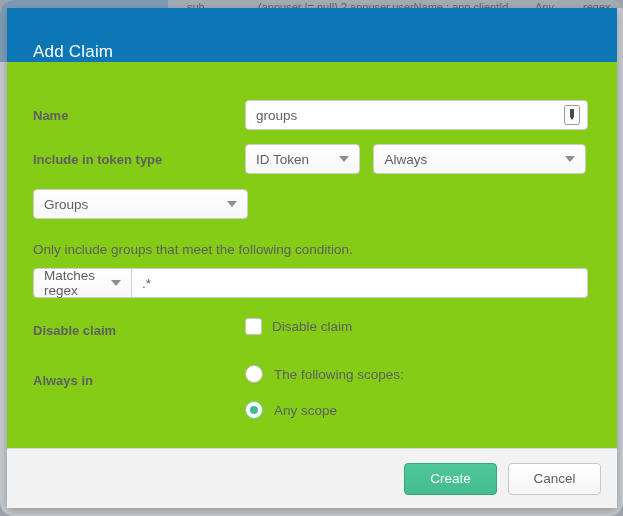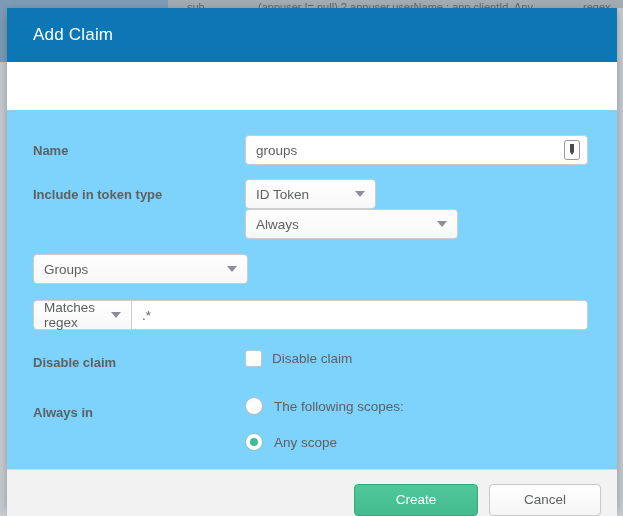--- a/index.html
+++ b/index.html
@@ -2,50 +2,51 @@
 <html><head>
 <meta charset="utf-8">
 <style>
   * { margin:0; padding:0; box-sizing:border-box; }
   html,body { background:#9aa3aa; }
   .stage {
     position:relative; width:623px; height:516px; overflow:hidden;
     background:#c9cdd1;
     font-family:"Liberation Sans", sans-serif;
     color:#5e6061;
+    border-radius:14px;
   }
   
   .bg-top-strip {
     position:absolute; top:0; left:0; width:623px; height:8px;
     background:#a4adb4; overflow:hidden;
   }
   .bg-top-strip span {
     position:absolute; top:1px; font-size:11px; line-height:12px;
     color:#5d6871; white-space:nowrap;
   }
   .bg-cell-sub { left:187px; }
   .bg-cell-expr { left:258px;text-align:center; }
-  .bg-cell-any { left:514px; }
+  .bg-cell-any { left:535px; }
   .bg-cell-access { left:583px; }
   .bg-left-block { position:absolute; top:0; left:0; width:168px; height:8px; background:#7e9cb7; }
   .bg-left-col { position:absolute; top:0; left:0; width:7px; height:62px; background:#7e9cb7; }
 
   
   .modal {
     position:absolute; left:7px; top:8px; width:610px; height:500px;
     background:#ffffff; box-shadow:0 3px 10px rgba(40,50,60,.35);
     display:flex; flex-direction:column;
   }
   .modal-header {
     height:54px; background:#0d76b4; flex-shrink:0;
-    display:flex; align-items:center; padding-left:26px;
+    display:flex; align-items:flex-end; padding-left:26px;
   }
   .modal-title { color:#ffffff; font-size:17px; font-weight:400; letter-spacing:.2px; }
 
-  .modal-body { flex:1; padding:25px 29px 0 26px; background:#7dd3fc;margin-top:48px; }
+  .modal-body { flex:1; padding:38px 29px 0 26px; background:#84cc16; }
 
   .frow { display:flex; align-items:flex-start; }
   .flabel {
     width:212px; flex-shrink:0; padding-top:8px;
     font-size:13px; font-weight:bold; color:#5e6061;
   }
   .fcontent { flex:1; min-width:0; }
 
   .help-icon {
     display:inline-block; width:15px; height:15px; margin-left:7px;
@@ -66,21 +67,21 @@
     height:30px; border:1px solid #cdcdcd; border-radius:4px;
     background:linear-gradient(#fefefe,#f8f8f8);
     display:inline-flex; align-items:center; justify-content:space-between;
     font-size:13.5px; color:#5e6061; padding:0 10px; cursor:pointer;
     vertical-align:top;
   }
   .caret {
     width:0; height:0; border-left:5px solid transparent; border-right:5px solid transparent;
     border-top:6px solid #8d8d97; margin-left:10px; flex-shrink:0;
   }
-  .sel-token { width:131px; margin-right:9px; }
+  .sel-token { width:115px; margin-right:9px; }
   .sel-always { width:213px;gap:8px; }
   .sel-groups { width:215px; }
   .filter-desc { font-size:13.5px; color:#5e6061; padding-top:7px; margin-bottom:11px; }
   .filter-group { display:flex;align-items:flex-end; }
   .sel-operator { width:99px; border-radius:4px 0 0 4px; flex-shrink:0; }
   .filter-pattern {
     flex:1; height:30px; border:1px solid #cdcdcd; border-left:none;
     border-radius:0 4px 4px 0; font-family:inherit; font-size:13.5px;
     color:#5e6061; padding:0 10px; outline:none; min-width:0;
   }
@@ -109,25 +110,25 @@
   .row-value { margin-bottom:16px; }
   .row-filter { margin-bottom:17px; }
   .row-disable { margin-bottom:27px; }
 
   .modal-footer {
     height:60px; flex-shrink:0; background:#f2f2f2; border-top:1px solid #d8d8d8;
     display:flex; align-items:center; justify-content:flex-end; padding-right:16px;
   }
   .btn { height:32px; border-radius:4px; font-family:inherit; font-size:13.5px; cursor:pointer; }
   .btn-create {
-    width:124px; background:linear-gradient(#4ec79a,#45bc8f);
+    width:93px; background:linear-gradient(#4ec79a,#45bc8f);
     border:1px solid #36a67c; color:#fff; margin-right:11px;
   }
   .btn-cancel {
-    width:112px; background:linear-gradient(#ffffff,#f5f5f5);
+    width:93px; background:linear-gradient(#ffffff,#f5f5f5);
     border:1px solid #c9c9c9; color:#5e6061;
   }
 </style>
 </head>
 <body>
 
 <div class="stage">
 
   <div class="bg-top-strip">
     <span class="bg-cell-sub">sub</span>
@@ -177,20 +178,21 @@
         <div class="fcontent">
           <div class="select sel-groups">
             <span>Groups</span>
             <span class="caret"></span>
           </div>
         </div>
       </div>
 
       <div class="frow row-filter">
         <div class="fcontent">
+          <div class="filter-desc">Only include groups that meet the following condition.</div>
           <div class="filter-group">
             <div class="select sel-operator">
               <span>Matches regex</span>
               <span class="caret"></span>
             </div>
             <input class="filter-pattern" type="text" value=".*" style="">
           </div>
         </div>
       </div>
 

